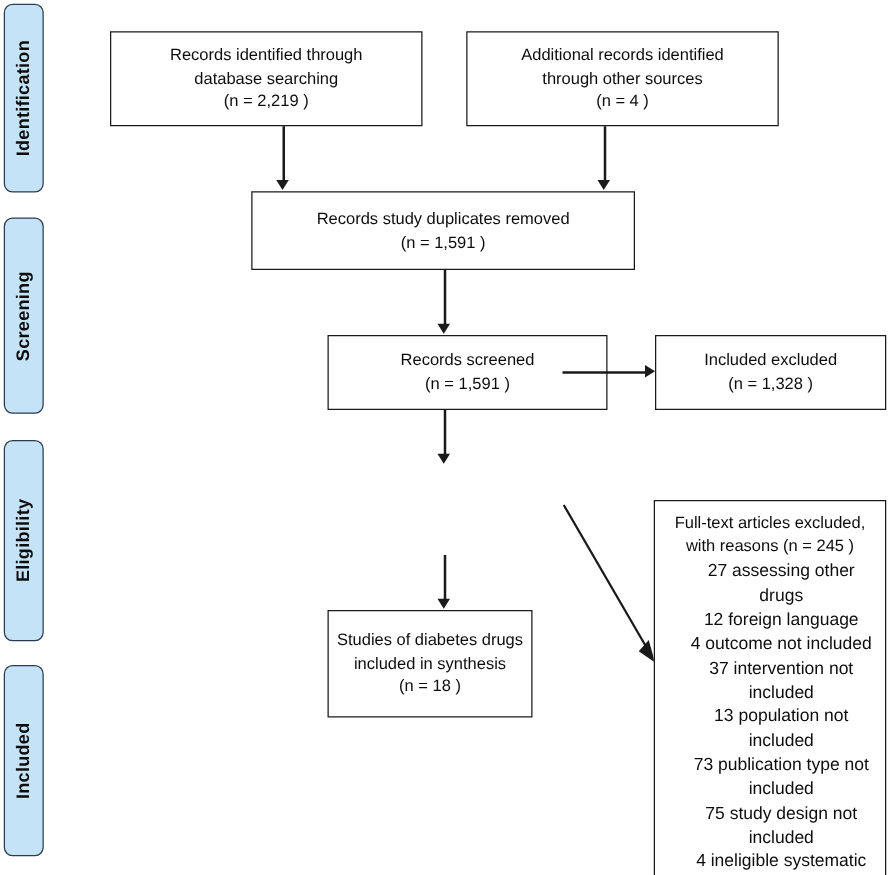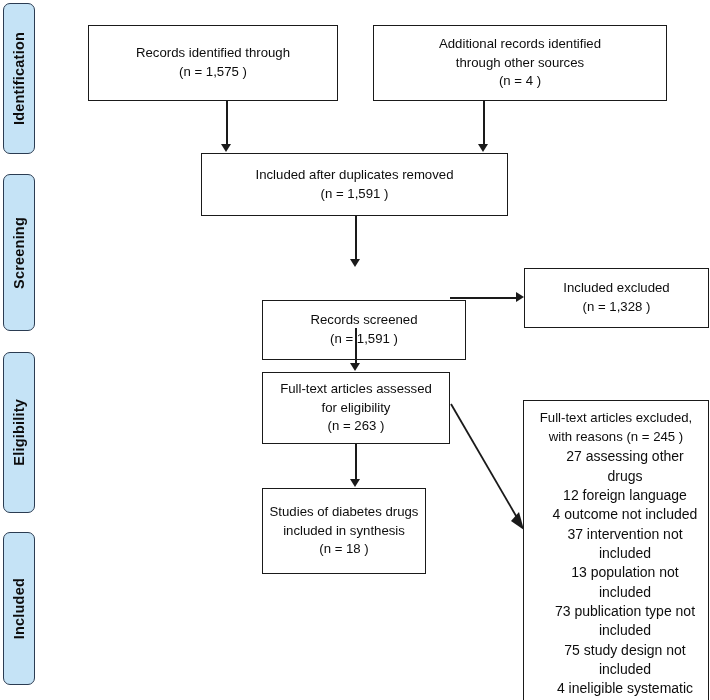--- a/index.html
+++ b/index.html
@@ -130,64 +130,60 @@
   </div>
   <div class="stage-label" style="top:352px; height:161px;">
     <span>Eligibility</span>
   </div>
   <div class="stage-label" style="top:532px; height:153px;">
     <span>Included</span>
   </div>
 
   <div class="flow-box" style="left:88px; top:25px; width:250px; height:76px;">
     <span class="ln">Records identified through</span>
-    <span class="ln">(n = 1,575  )</span>
-  </div>
-
-  <div class="flow-box" style="left:373px; top:25px; width:294px; height:76px;">
+    <span class="ln">database searching</span>
+    <span class="ln">(n = 2,219  )</span>
+  </div>
+
+  <div class="flow-box" style="left:373px; top:25px; width:250px; height:76px;">
     <span class="ln">Additional records identified</span>
     <span class="ln">through other sources</span>
     <span class="ln">(n = 4  )</span>
   </div>
 
   <div class="vline" style="left:226px; top:101px; height:44px;"></div>
   <div class="arrow-down" style="left:221px; top:144px;"></div>
 
   <div class="vline" style="left:483px; top:101px; height:44px;"></div>
   <div class="arrow-down" style="left:478px; top:144px;"></div>
 
   <div class="flow-box" style="left:201px; top:153px; width:307px; height:63px;">
-    <span class="ln">Included after duplicates removed</span>
+    <span class="ln">Records study duplicates removed</span>
     <span class="ln">(n = 1,591  )</span>
   </div>
 
   <div class="vline" style="left:355px; top:216px; height:44px;"></div>
   <div class="arrow-down" style="left:350px; top:259px;"></div>
 
-  <div class="flow-box" style="left:262px; top:268px; width:204px; height:60px;margin-top:32px;">
+  <div class="flow-box" style="left:262px; top:268px; width:224px; height:60px;">
     <span class="ln">Records screened</span>
     <span class="ln">(n = 1,591  )</span>
   </div>
 
   <div class="hline" style="left:450px; top:297px; width:68px;"></div>
   <div class="arrow-right" style="left:516px; top:292px;"></div>
 
   <div class="flow-box" style="left:524px; top:268px; width:185px; height:60px;">
     <span class="ln">Included excluded</span>
     <span class="ln">(n = 1,328  )</span>
   </div>
 
   <div class="vline" style="left:355px; top:328px; height:36px;"></div>
   <div class="arrow-down" style="left:350px; top:363px;"></div>
 
-  <div class="flow-box" style="left:262px; top:372px; width:188px; height:72px;">
-    <span class="ln">Full-text articles assessed</span>
-    <span class="ln">for eligibility</span>
-    <span class="ln">(n = 263  )</span>
-  </div>
 
   <div class="vline" style="left:355px; top:444px; height:36px;"></div>
   <div class="arrow-down" style="left:350px; top:479px;"></div>
 
   <svg class="diag-arrow" viewBox="0 0 710 700">
     <line x1="451" y1="404" x2="519" y2="521" stroke="#1a1a1a" stroke-width="1.8"></line>
     <polygon points="524,530 511,521 519,512" fill="#1a1a1a"></polygon>
   </svg>
 
   <div class="flow-box" style="left:262px; top:488px; width:164px; height:86px;">

